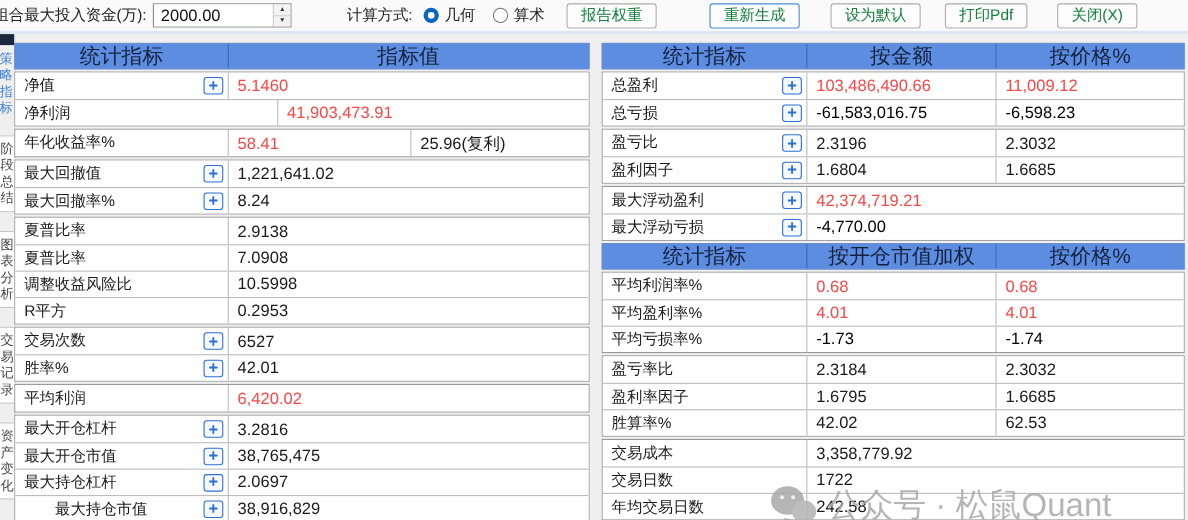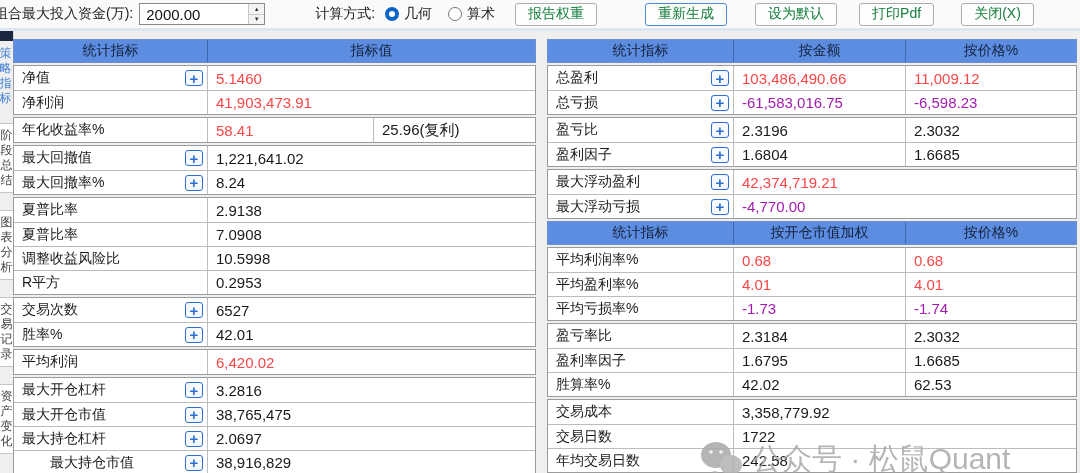--- a/index.html
+++ b/index.html
@@ -29,30 +29,30 @@
   .side-tab.active{color:#3f7fd6;margin-top:5px;}
   .side-tab.plain{color:#444;background:#fff;border:1px solid #c6c6c6;border-right:none;padding:4px 0;margin-top:17px;}
 
   
   .main{position:relative;height:442px;}
   .stat-table{position:absolute;top:8px;}
   .stat-table.left{left:13px;width:523px;}
   .stat-table.right{left:547px;width:530px;}
   .trow{display:flex;height:24px;box-sizing:border-box;background:#fff;}
   .thead{background:#5c8de0;border:1px solid #6b8fcf;margin-bottom:2px;}
-  .hcell{display:flex;align-items:center;justify-content:center;font-size:14px;color:#14213d;box-sizing:border-box;}
+  .hcell{display:flex;align-items:center;justify-content:center;font-size:19px;color:#14213d;box-sizing:border-box;}
   .hcell + .hcell{border-left:1px solid #3e66ad;}
   .tgroup{border:1px solid #9b9b9b;margin-bottom:2px;background:#fff;}
   .tgroup .trow + .trow{border-top:1px solid #bcbcbc;}
   .lcell{display:flex;align-items:center;box-sizing:border-box;}
   .lab{font-size:14px;color:#1a1a1a;padding-left:8px;flex:1;}
   .expand-btn{width:18px;height:16px;box-sizing:border-box;border:1px solid #2d6fd4;border-radius:3px;background:#f6faff;color:#2d6fd4;display:flex;align-items:center;justify-content:center;font-size:15px;font-weight:bold;line-height:1;margin-right:4px;cursor:pointer;}
   .vcell{display:flex;align-items:center;font-size:15px;color:#1a1a1a;padding-left:8px;box-sizing:border-box;border-left:1px solid #bcbcbc;}
   .vcell.pos{color:#fa4646;}
-  .vcell.neg{color:#a21caf;}
+  .vcell.neg{color:#000000;}
 
   
   .watermark{position:absolute;left:700px;top:408px;display:flex;align-items:center;gap:8px;color:#a9a9a9;font-size:30px;opacity:.85;pointer-events:none;}
 </style>
 </head>
 <body>
 
 <div class="app">
 
   <div class="toolbar">
@@ -103,21 +103,21 @@
             <div class="lcell" style="width: 193px;">
               <div class="lab">净值</div>
               <div class="expand-btn">+</div>
             </div>
             <div class="vcell pos" style="flex: 1 1 0%;">5.1460</div>
           </div>
           <div class="trow">
             <div class="lcell" style="width: 193px;">
               <div class="lab">净利润</div>
             </div>
-            <div class="vcell pos" style="flex: 1 1 0%;">41,903,473.91</div>
+            <div class="vcell pos" style="flex: 1 1 0%; margin-left: 45px;">41,903,473.91</div>
           </div>
         </div>
         <div class="tgroup">
           <div class="trow">
             <div class="lcell" style="width: 193px;">
               <div class="lab">年化收益率%</div>
             </div>
             <div class="vcell pos" style="width: 166px;">58.41</div>
             <div class="vcell" style="flex: 1 1 0%;">25.96(复利)</div>
           </div>

